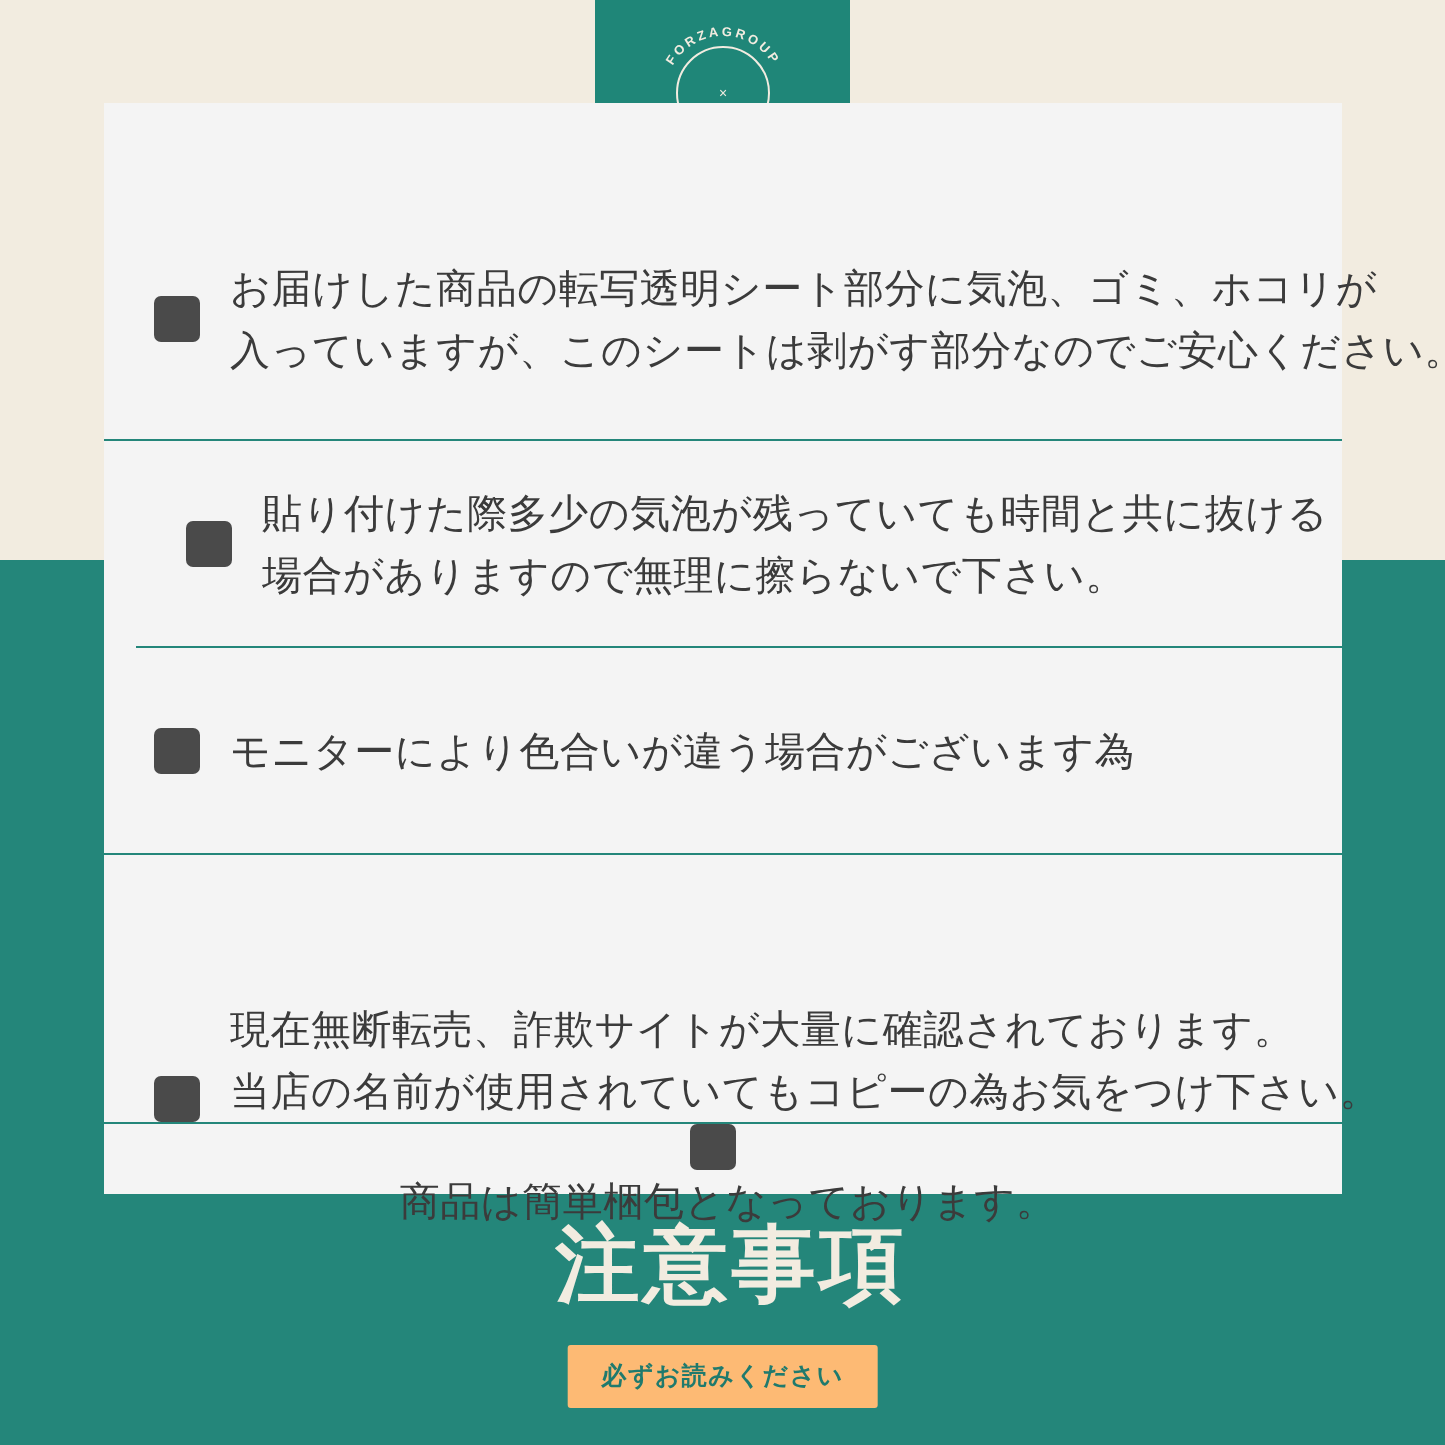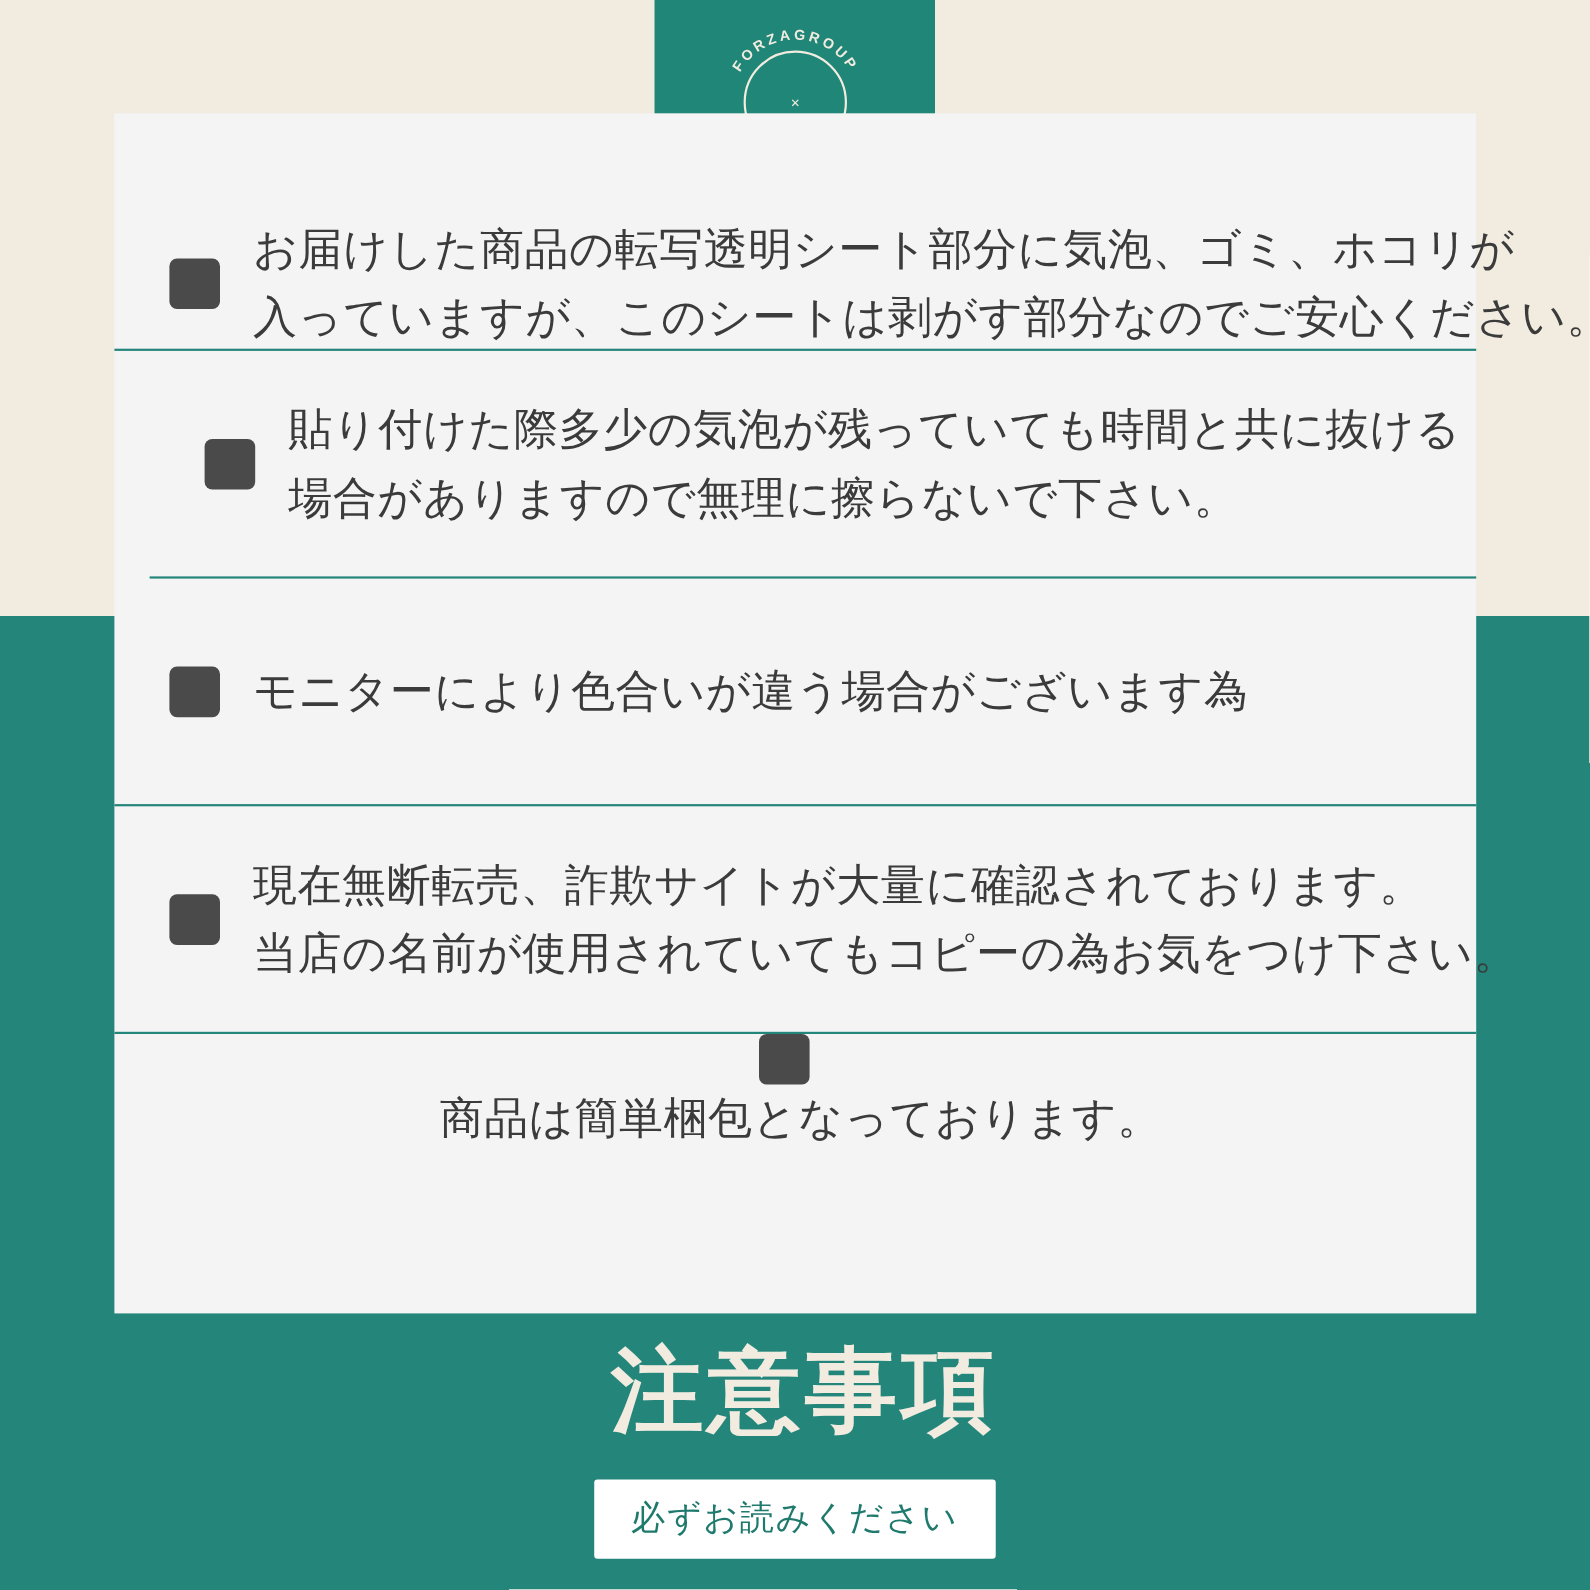--- a/index.html
+++ b/index.html
@@ -69,24 +69,24 @@
   .row {
     display: flex;
     align-items: center;
     box-sizing: border-box;
     padding: 0 40px 0 50px;
     border-bottom: 2px solid #24867a;
   }
   .row:last-child {
     border-bottom: none;
   }
-  .row.r1 { height: 216px; padding-top: 95px; align-items: center; }
+  .row.r1 { height: 338px; padding-top: 95px; align-items: center; }
   .row.r2 { height: 207px; margin-left: 32px; }
   .row.r3 { height: 207px; }
-  .row.r4 { height: 207px; }
+  .row.r4 { height: 269px; align-items: flex-end; }
   .row.r5 { height: 175px; flex-direction: column; }
 
   .bullet {
     flex: 0 0 auto;
     width: 46px;
     height: 46px;
     background: #4a4a4a;
     border-radius: 7px;
     margin-right: 30px;
   }
@@ -114,24 +114,24 @@
     font-size: 84px;
     font-weight: 700;
     letter-spacing: 4px;
   }
 
   .sub-pill {
     position: absolute;
     left: 50%;
     transform: translateX(-50%);
     top: 1345px;
-    background: #ffffff;
+    background: #fdba74;
     color: #1f7a6d;
-    font-size: 31px;
-    font-weight: 400;
+    font-size: 25px;
+    font-weight: 700;
     letter-spacing: 1.5px;
     padding: 14px 34px 16px;
     border-radius: 3px;
     white-space: nowrap;
   }
 </style>
 </head>
 <body>
 
 <div class="page">

